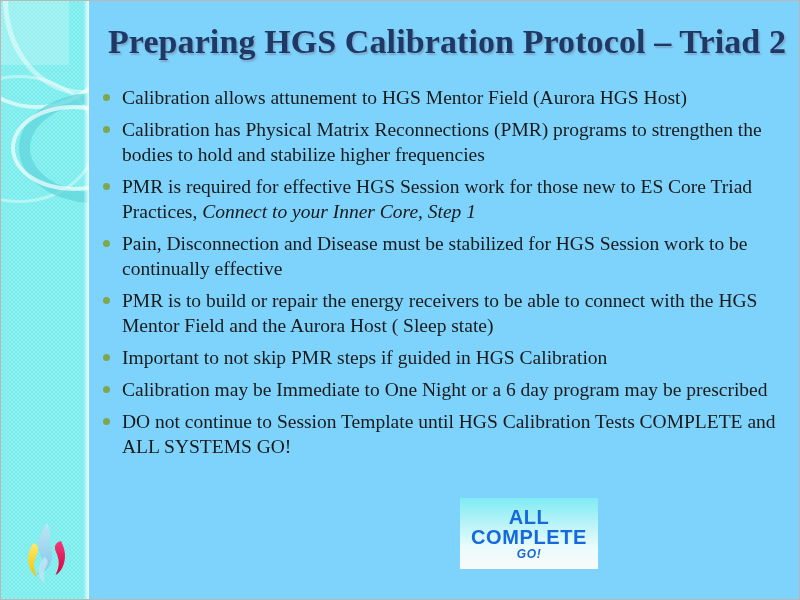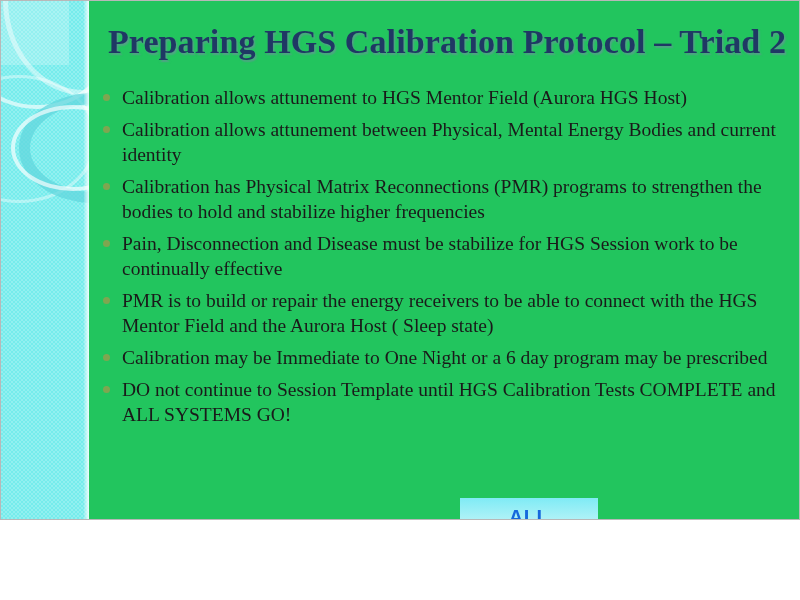--- a/index.html
+++ b/index.html
@@ -7,23 +7,23 @@
     padding: 0;
     background: #ffffff;
   }
   body {
     font-family: "Liberation Serif", serif;
   }
 
   .slide {
     position: relative;
     width: 800px;
-    height: 520px;
+    height: 600px;
     box-sizing: border-box;
-    background: #22c55e;
+    background: #7dd3fc;
     border: 1px solid #b8b8b8;
     overflow: hidden;
   }
 
   
   .sidebar {
     position: absolute;
     left: 0;
     top: 0;
     width: 88px;
@@ -212,24 +212,25 @@
       <path d="M44 24c4 8 5 15 3 22-1.6 6-5 10-8.5 12 5-10 3.5-16 .5-23-2-5-1.5-9 5-11z" fill="url(#gP)"></path>
       <path d="M30 6c-6 10-10 16-9 24 .8 6 4.5 9 4.5 14 0 6-3 10-6 14 8-2 14-8 15.5-16 1.2-6-1.5-10-2-15-.6-6 2-12-3-21z" fill="url(#gB)"></path>
       <path d="M27 40c-4 6-6 11-5 17 .7 5 3.5 8 6.5 10-3-8-1.6-13 1-18 2-4 2-7-2.5-9z" fill="#BFE6F5" opacity=".85"></path>
     </svg>
   </div>
 
   <div class="slide-title">Preparing HGS Calibration Protocol – Triad 2</div>
 
   <ul class="body-list">
     <li class="bullet-item"><span>Calibration allows attunement to HGS Mentor Field (Aurora HGS Host)</span></li>
-    <li class="bullet-item"><span>Calibration allows attunement between Physical, Mental Energy Bodies and current identity</span></li>
     <li class="bullet-item"><span>Calibration has Physical Matrix Reconnections (PMR) programs to strengthen the bodies to hold and stabilize higher frequencies</span></li>
-    <li class="bullet-item"><span>Pain, Disconnection and Disease must be stabilize for HGS Session work to be continually effective</span></li>
+    <li class="bullet-item"><span>PMR is required for effective HGS Session work for those new to ES Core Triad Practices, </span><em>Connect to your Inner Core, Step 1</em></li>
+    <li class="bullet-item"><span>Pain, Disconnection and Disease must be stabilized for HGS Session work to be continually effective</span></li>
     <li class="bullet-item"><span>PMR is to build or repair the energy receivers to be able to connect with the HGS Mentor Field and the Aurora Host ( Sleep state)</span></li>
+    <li class="bullet-item"><span>Important to not skip PMR steps if guided in HGS Calibration</span></li>
     <li class="bullet-item"><span>Calibration may be Immediate to One Night or a 6 day program may be prescribed</span></li>
     <li class="bullet-item"><span>DO not continue to Session Template until HGS Calibration Tests COMPLETE and ALL SYSTEMS GO!</span></li>
   </ul>
 
   <div class="asg-graphic">
     <div class="asg-line asg-all">ALL</div>
     <div class="asg-line asg-systems">COMPLETE</div>
     <div class="asg-line asg-go">GO!</div>
   </div>
 

